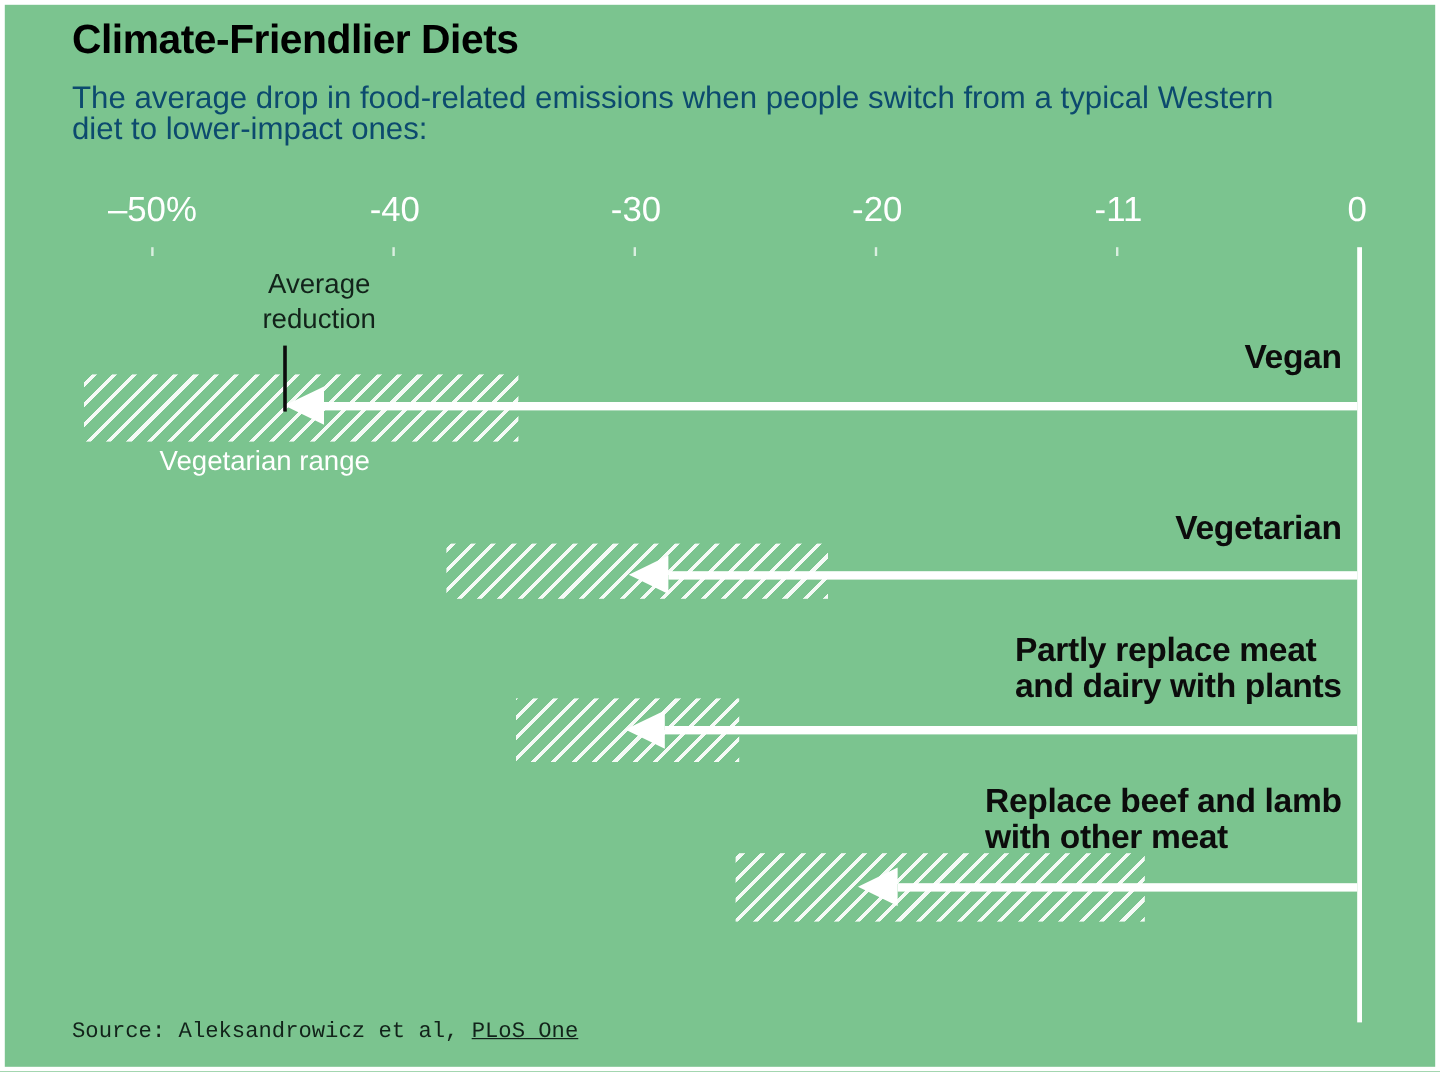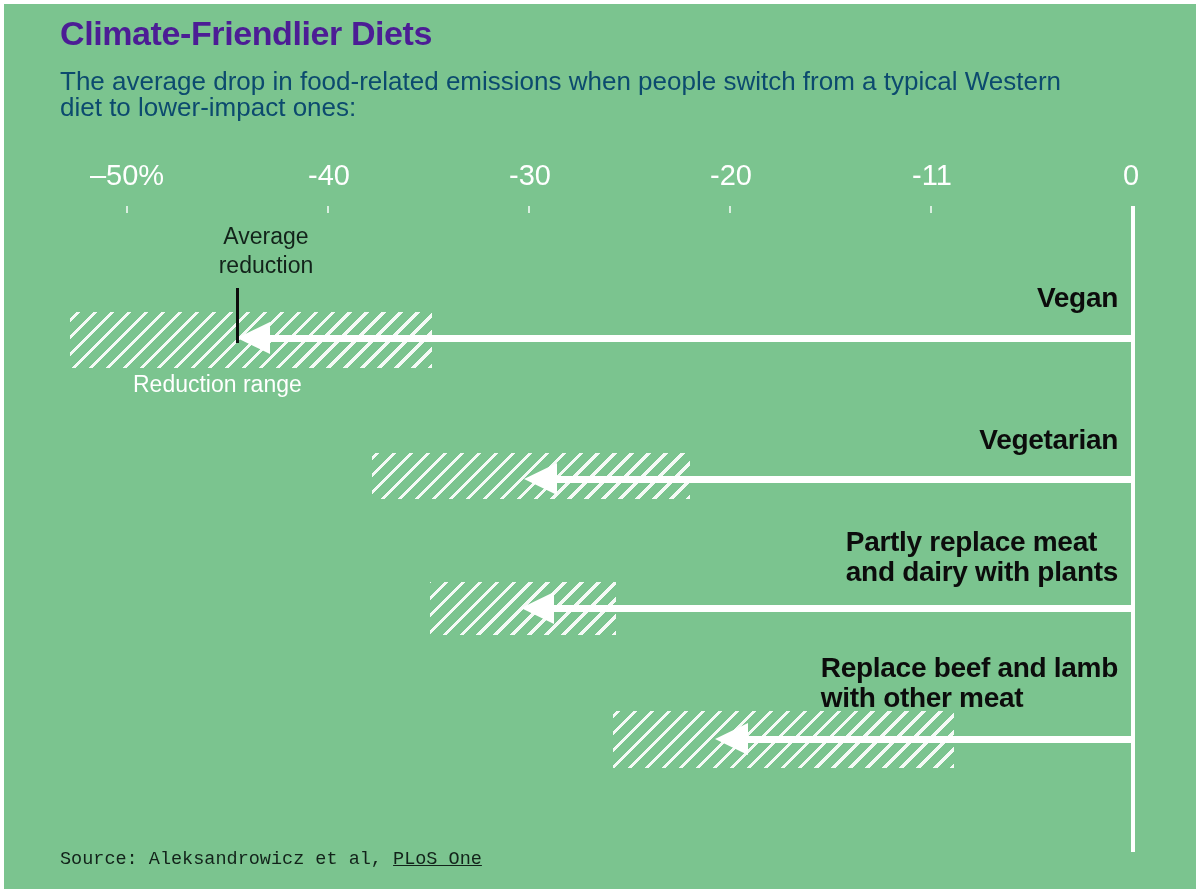--- a/index.html
+++ b/index.html
@@ -11,21 +11,21 @@
     position:relative;
   }
   #frame{
     position:absolute;inset:0;
     border:4px solid #ffffff;
     box-sizing:border-box;
   }
   
   #title{
     position:absolute;left:60px;top:14px;
-    font-size:34px;font-weight:bold;color:#4c1d95;
+    font-size:34px;font-weight:bold;color:#000000;
     letter-spacing:-0.4px;
     font-family:"Liberation Sans", sans-serif;
     white-space:nowrap;
   }
   #subtitle{
     position:absolute;left:60px;top:68px;width:1050px;
     font-size:26px;line-height:26px;color:#0c4a6e;
     font-family:"Liberation Sans", sans-serif;
   }
   
@@ -153,16 +153,16 @@
     <div class="row-label" style="top:653px">Replace beef and lamb
 with other meat</div>
     <div class="range-band" style="left:613px;width:341px;top:711px;height:57px"></div>
     <div class="arrow-shaft" style="left:748px;width:383px;top:736px"></div>
     <div class="arrow-head" style="left:715px;top:723px"></div>
   </div>
 
   <div id="avg-anno">Average
 reduction</div>
   <div id="avg-tick"></div>
-  <div id="range-anno">Reduction range</div>
+  <div id="range-anno">Vegetarian range</div>
 </div>
 
 <div id="source"><span>Source: Aleksandrowicz et al, </span><u>PLoS One</u></div>
 
 </body></html>

